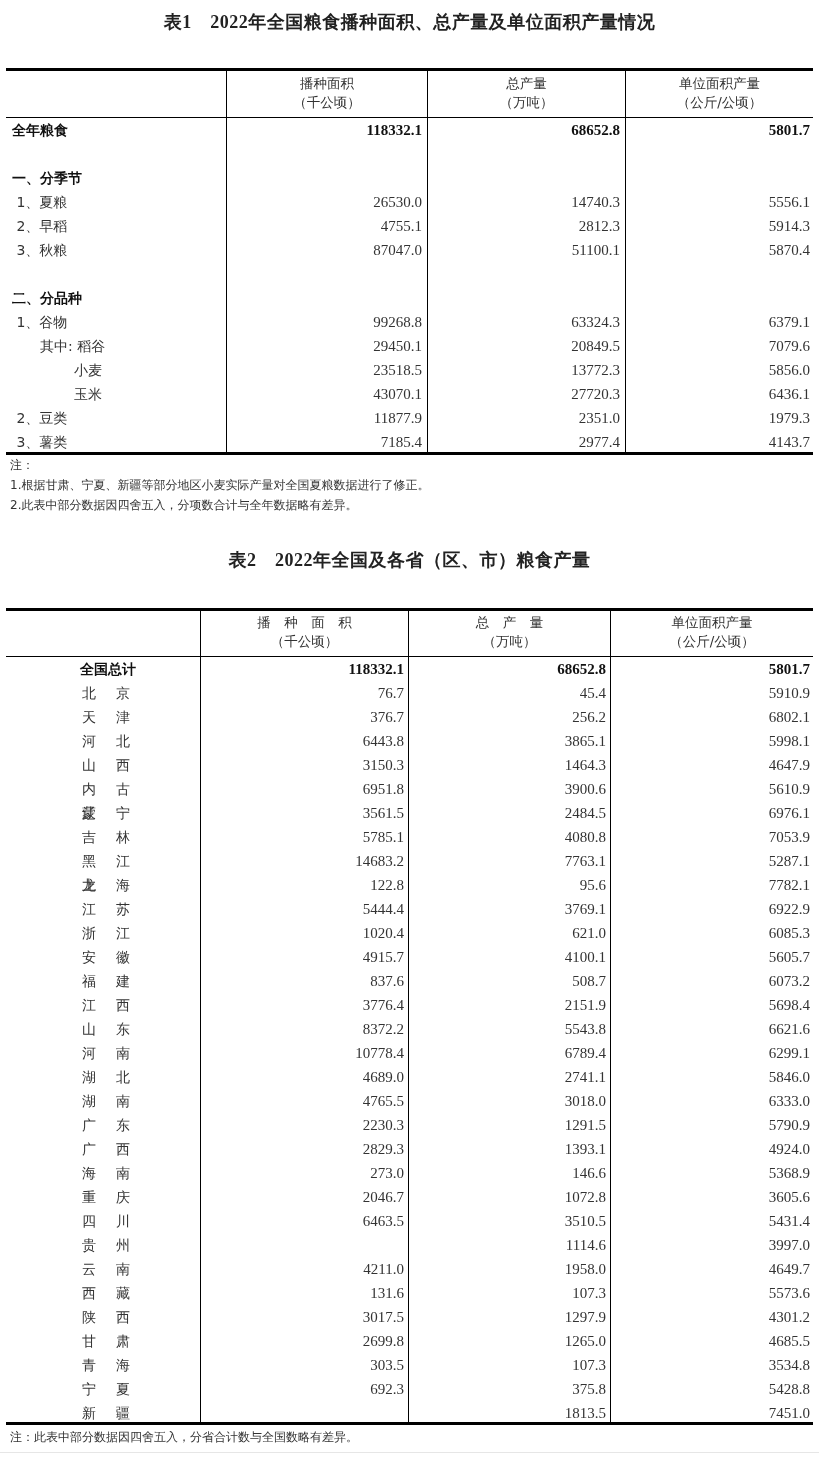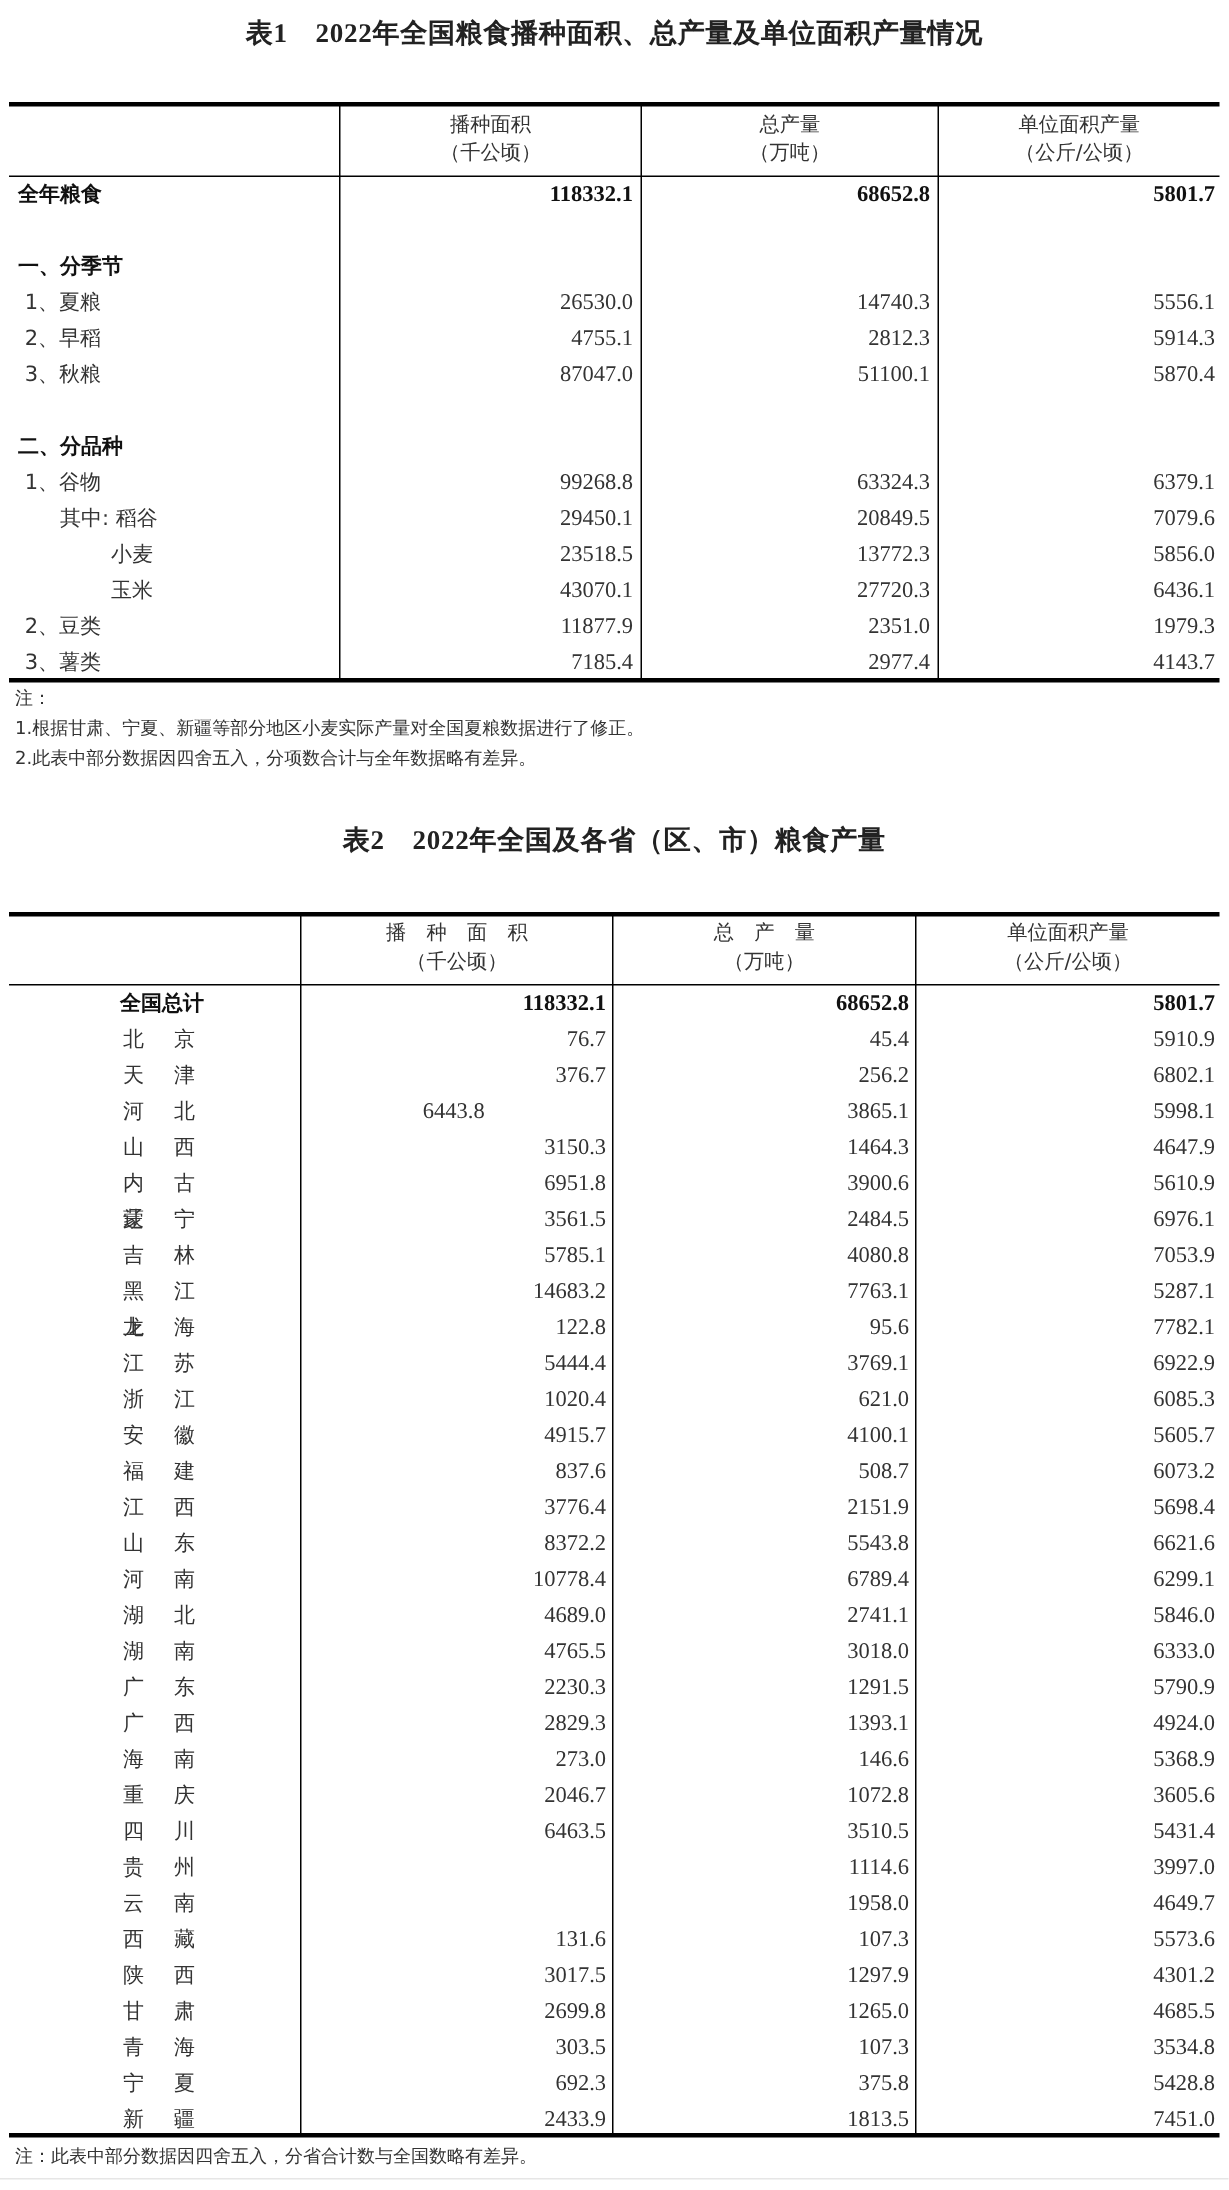--- a/index.html
+++ b/index.html
@@ -181,21 +181,21 @@
         </div>
         <div class="num" style="left:195px; width:203px;">376.7</div>
         <div class="num" style="left:403px; width:197px;">256.2</div>
         <div class="num" style="left:605px; width:199px;">6802.1</div>
       </div>
       <div class="row" style="top: 121px;">
         <div class="region">
           <span class="c1">河</span>
           <span class="c2">北</span>
         </div>
-        <div class="num" style="left:195px; width:203px;text-align:center;">6443.8</div>
+        <div class="num" style="left:195px; width:203px;">6443.8</div>
         <div class="num" style="left:403px; width:197px;">3865.1</div>
         <div class="num" style="left:605px; width:199px;">5998.1</div>
       </div>
       <div class="row" style="top: 145px;">
         <div class="region">
           <span class="c1">山</span>
           <span class="c2">西</span>
         </div>
         <div class="num" style="left:195px; width:203px;">3150.3</div>
         <div class="num" style="left:403px; width:197px;">1464.3</div>
@@ -378,20 +378,21 @@
           <span class="c2">州</span>
         </div>
         <div class="num" style="left:403px; width:197px;">1114.6</div>
         <div class="num" style="left:605px; width:199px;">3997.0</div>
       </div>
       <div class="row" style="top: 649px;">
         <div class="region">
           <span class="c1">云</span>
           <span class="c2">南</span>
         </div>
+        <div class="num" style="left:195px; width:203px;">4211.0</div>
         <div class="num" style="left:403px; width:197px;">1958.0</div>
         <div class="num" style="left:605px; width:199px;">4649.7</div>
       </div>
       <div class="row" style="top: 673px;">
         <div class="region">
           <span class="c1">西</span>
           <span class="c2">藏</span>
         </div>
         <div class="num" style="left:195px; width:203px;">131.6</div>
         <div class="num" style="left:403px; width:197px;">107.3</div>
@@ -431,21 +432,20 @@
         </div>
         <div class="num" style="left:195px; width:203px;">692.3</div>
         <div class="num" style="left:403px; width:197px;">375.8</div>
         <div class="num" style="left:605px; width:199px;">5428.8</div>
       </div>
       <div class="row" style="top: 793px;">
         <div class="region">
           <span class="c1">新</span>
           <span class="c2">疆</span>
         </div>
-        <div class="num" style="left:195px; width:203px;">2433.9</div>
         <div class="num" style="left:403px; width:197px;">1813.5</div>
         <div class="num" style="left:605px; width:199px;">7451.0</div>
       </div>
     </div>
 </div>
 
 <div class="note" style="top:1429px;">注：此表中部分数据因四舍五入，分省合计数与全国数略有差异。</div>
 <div style="position:absolute; left:0; top:1452px; width:819px; height:1px; background:#e6e6e6;"></div>
 
 </body></html>

